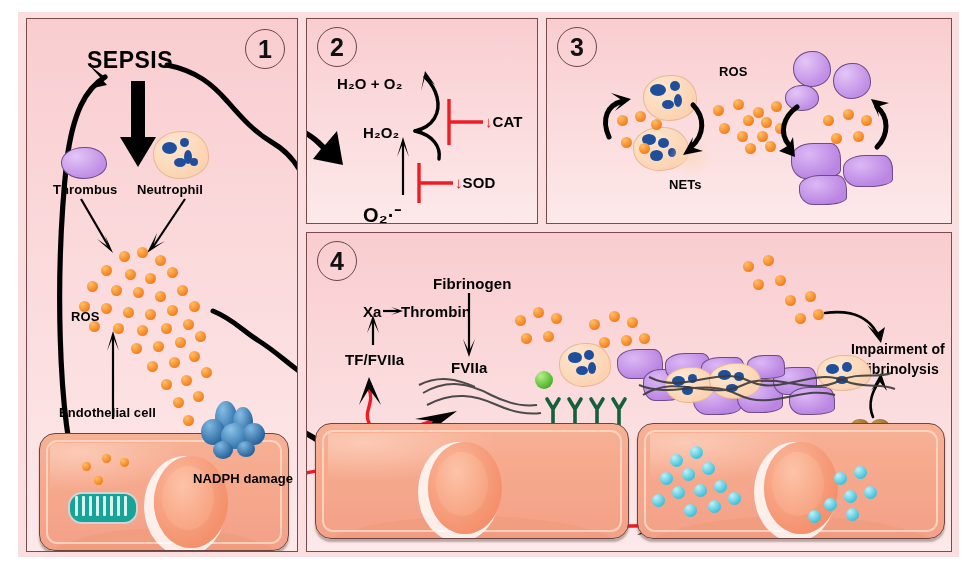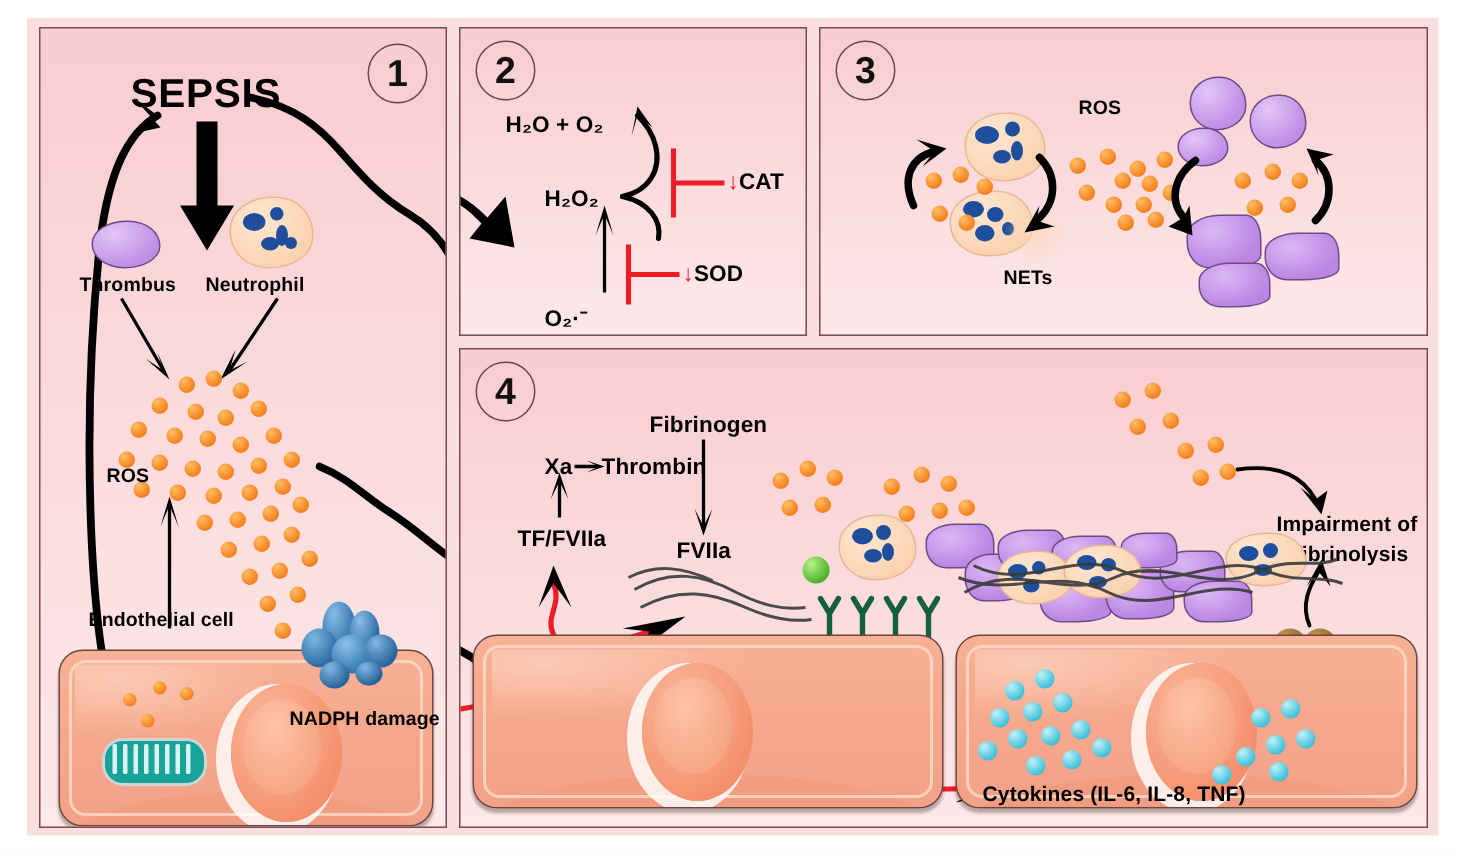--- a/index.html
+++ b/index.html
@@ -18,21 +18,21 @@
   #panel2{left:306px;top:18px;width:232px;height:206px;}
   #panel3{left:546px;top:18px;width:406px;height:206px;}
   #panel4{left:306px;top:232px;width:646px;height:320px;}
 
   .badge{position:absolute;width:38px;height:38px;border-radius:50%;
          border:1.5px solid #6d4447;display:flex;align-items:center;justify-content:center;
          font-weight:bold;font-size:25px;color:#111;}
 
   .lbl{position:absolute;font-weight:bold;color:#000;white-space:nowrap;letter-spacing:.1px;}
 
-  .sepsis{font-size:27px;font-weight:bold;letter-spacing:.5px;}
+  .sepsis{font-size:23px;font-weight:bold;letter-spacing:.5px;}
 
   
   .endo{position:absolute;box-sizing:border-box;border-radius:16px;
         background:linear-gradient(180deg,#f7b195 0%,#f6a98d 40%,#f3a188 100%);
         border:1.8px solid #6b4640;
         box-shadow:0 3px 2px rgba(60,40,35,.35);overflow:hidden;}
   .endo .rim{position:absolute;left:6px;top:6px;right:6px;bottom:6px;border-radius:11px;
              border:2.5px solid #fbd9c8;opacity:.85;}
   .endo .sheen{position:absolute;left:4%;top:8%;width:55%;height:42%;
                background:radial-gradient(ellipse at 20% 20%,rgba(255,225,210,.55),rgba(255,225,210,0) 70%);}
@@ -200,21 +200,21 @@
       <div style="position:absolute;left:38px;top:40px;width:18px;height:16px;border-radius:50%;background:radial-gradient(ellipse at 35% 25%,#7fb8e1,#28639b 72%);"></div>
     </div>
     <div class="lbl" style="left:166px;top:452px;font-size:13px;">NADPH damage</div>
   </div>
 
   <div class="panel" id="panel2">
     <div class="badge" style="left:10px;top:8px;">2</div>
 
     <div class="lbl" style="left:30px;top:56px;font-size:15px;">H₂O + O₂</div>
     <div class="lbl" style="left:56px;top:105px;font-size:15px;">H₂O₂</div>
-    <div class="lbl" style="left:56px;top:182px;font-size:15px;">O₂·⁻</div>
+    <div class="lbl" style="left:56px;top:182px;font-size:20px;">O₂·⁻</div>
 
     <svg width="232" height="206">
 
       <path class="thick" d="M-8,108 C2,112 10,118 18,126 L30,112 L36,146 L6,140 L14,130 C6,122 0,116 -10,114 Z"></path>
 
       <path d="M108,112 C126,108 134,94 130,78 C128,70 124,64 118,58" fill="none" stroke="#000" stroke-width="3.4" stroke-linecap="round"></path>
       <path class="thick" d="M118,58 L114,72 L118,52 L128,66 Z"></path>
       <path d="M108,112 C126,116 134,128 132,140" fill="none" stroke="#000" stroke-width="3.4" stroke-linecap="round"></path>
 
       <path class="arwR" d="M142,80 L142,126"></path>
@@ -474,15 +474,14 @@
         <div class="cyto" style="left:216px;top:42px;"></div>
         <div class="cyto" style="left:206px;top:66px;"></div>
         <div class="cyto" style="left:226px;top:62px;"></div>
         <div class="cyto" style="left:186px;top:74px;"></div>
         <div class="cyto" style="left:208px;top:84px;"></div>
         <div class="cyto" style="left:170px;top:86px;"></div>
       </div>
     </div>
 
 
-    <div class="lbl" style="left:348px;top:288px;font-size:14px;">Cytokines (IL-6, IL-8, TNF)</div>
   </div>
 </div>
 
 </body></html>

